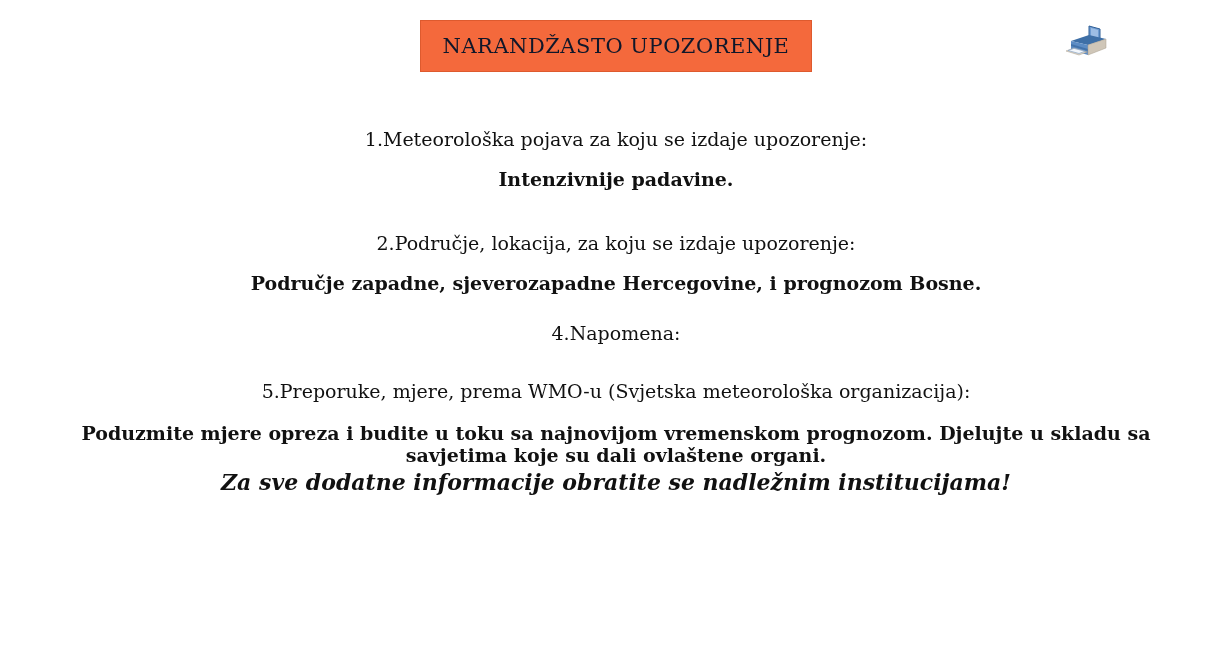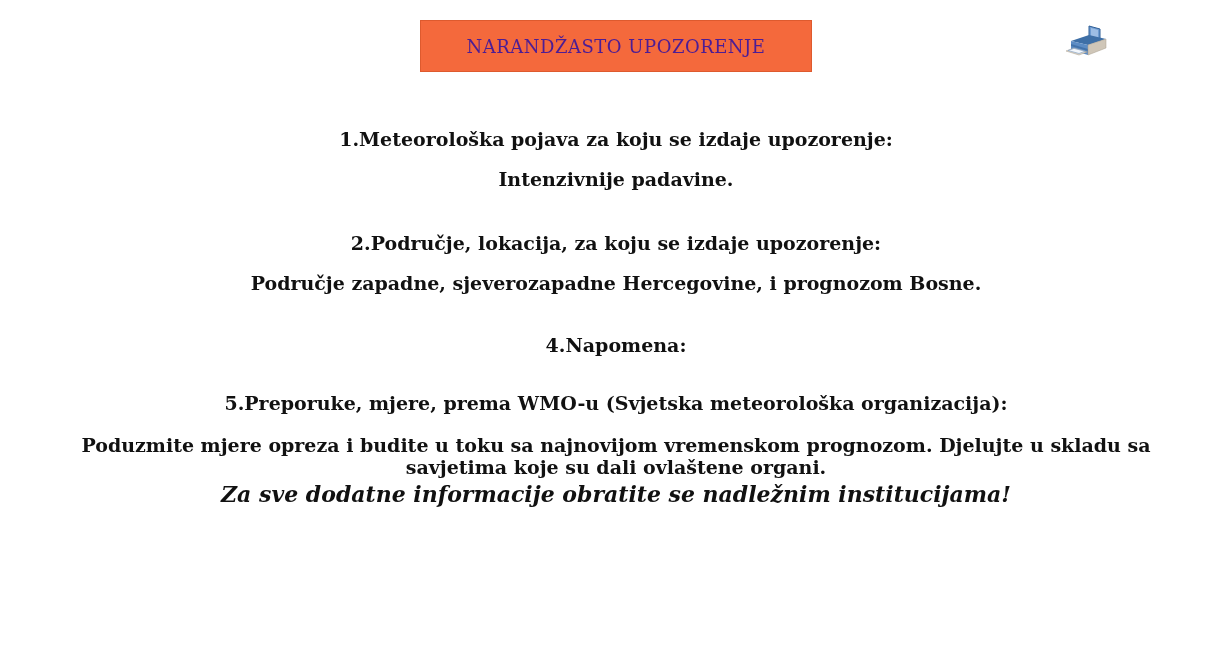--- a/index.html
+++ b/index.html
@@ -28,56 +28,56 @@
     height: 52px;
     margin: 0 auto;
     background-color: #f4693c; 
     border: 1px solid #de5a2e;
     box-sizing: border-box;
     display: flex;
     align-items: center;
     justify-content: center;
   }
   .warning-banner .banner-label {
-    font-size: 18px;
+    font-size: 21px;
     letter-spacing: 0.5px;
-    color: #4c1d95;
+    color: #0f172a;
     white-space: nowrap;
   }
   .print-button {
     position: absolute;
     top: 22px;
     right: 120px;
     width: 48px;
     height: 42px;
     background: transparent;
     border: none;
     padding: 0;
     cursor: pointer;
   }
   .content {
     padding: 0 30px;
     text-align: center;
   }
   .sec h2 {
     font-size: 19px;
-    font-weight: bold;
+    font-weight: normal;
     line-height: 22px;
     margin: 0;
   }
   .sec p {
     font-size: 19px;
     font-weight: bold;
     line-height: 22px;
     margin: 18px 0 0 0;
   }
   .sec-1 { margin-top: 56px; }
   .sec-2 { margin-top: 42px; }
   .sec-3 { margin-top: 44px; }
-  .sec-4 { margin-top: 40px; }
+  .sec-4 { margin-top: 28px; }
   .sec-4 p { line-height: 25px; }
   .sec-5 { margin-top: 36px; }
   .sec-5 p { margin-top: 20px; }
   .footer-note {
     margin: 2px 0 0 0;
     font-size: 22px;
     font-weight: bold;
     font-style: italic;
     line-height: 28px;
     text-align: center;

